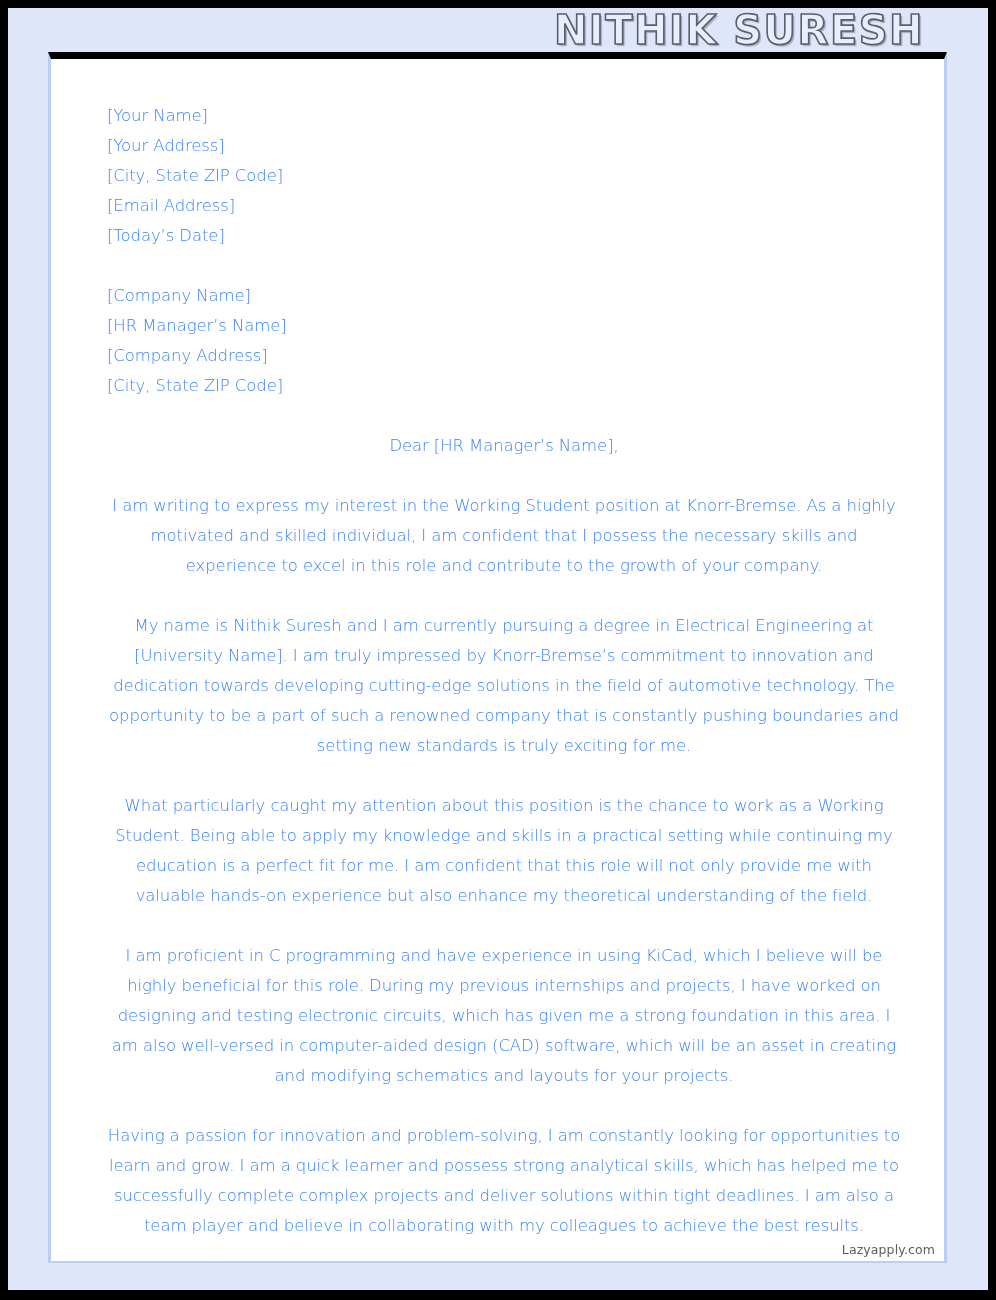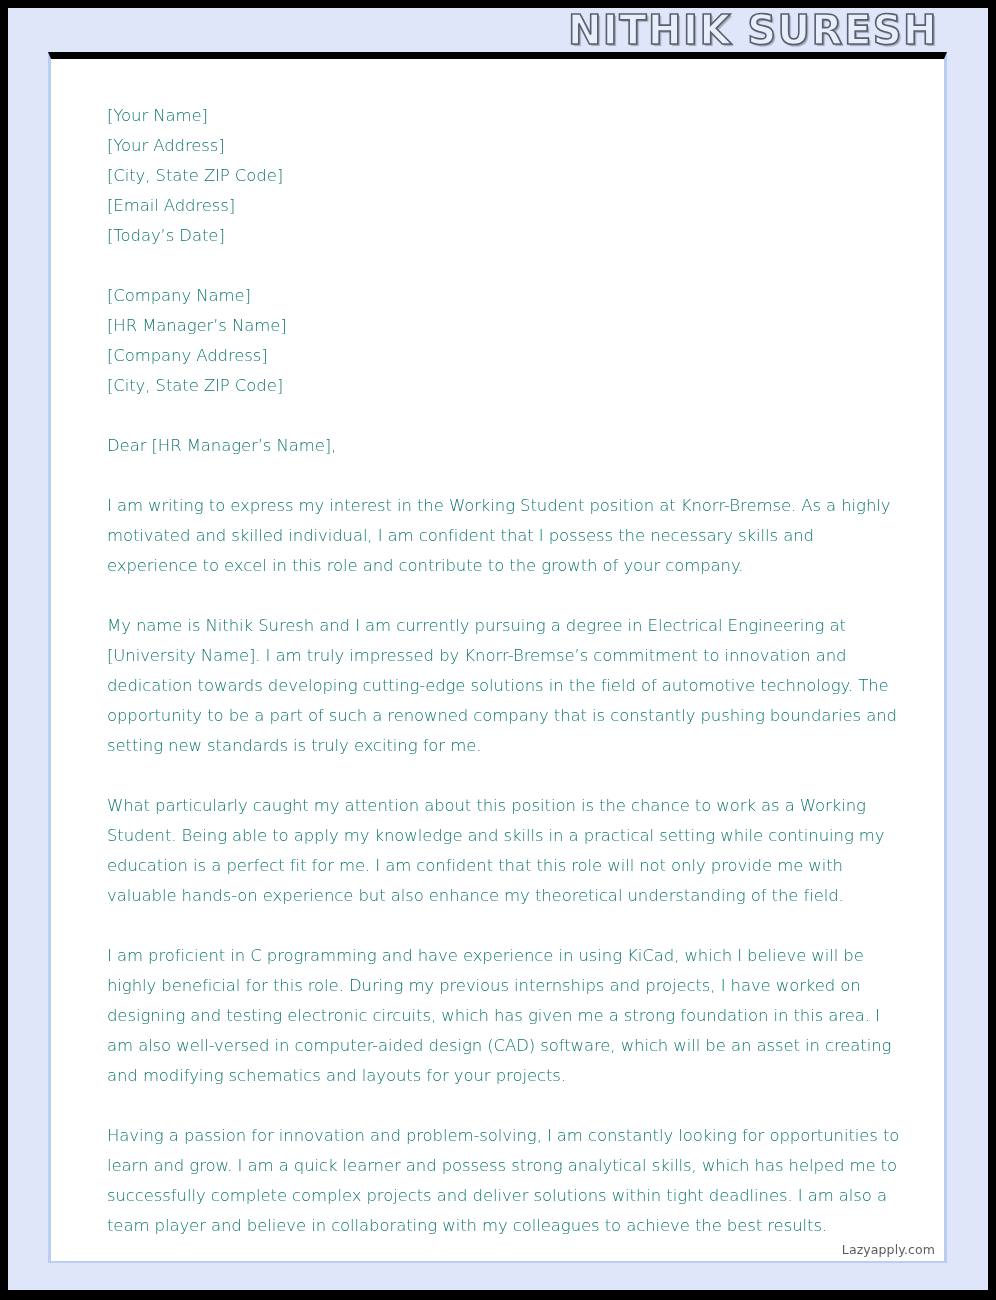--- a/index.html
+++ b/index.html
@@ -37,21 +37,21 @@
   
   .header-band {
     position: absolute;
     left: 0;
     top: 0;
     width: 980px;
     height: 44px;
     display: flex;
     align-items: center;
     justify-content: flex-end;
-    padding-right: 50px;
+    padding-right: 64px;
     box-sizing: border-box;
   }
   .header-name {
     font-family: "DejaVu Sans", sans-serif;
     font-size: 40px;
     font-weight: 700;
     letter-spacing: 1.5px;
     color: #e8eefc;
     -webkit-text-stroke: 1.6px #5a5f6b;
     text-shadow:
@@ -79,36 +79,36 @@
 
   .letter-body {
     position: absolute;
     left: 56px;
     top: 42px;
     width: 794px;
     font-family: "DejaVu Sans", sans-serif;
     font-size: 16.5px;
     font-weight: 300;
     line-height: 30px;
-    color: #0f766e;
+    color: #3b82f6;
     letter-spacing: -0.1px;
   }
 
   .addr-line {
     display: block;
     white-space: nowrap;
   }
 
   .block-gap {
     height: 30px;
   }
 
   .para {
     margin: 0;
-    text-align: left;
+    text-align: center;
   }
 
   
   .watermark {
     position: absolute;
     right: 9px;
     bottom: 4px;
     font-family: "DejaVu Sans", sans-serif;
     font-size: 12.5px;
     font-weight: 400;

